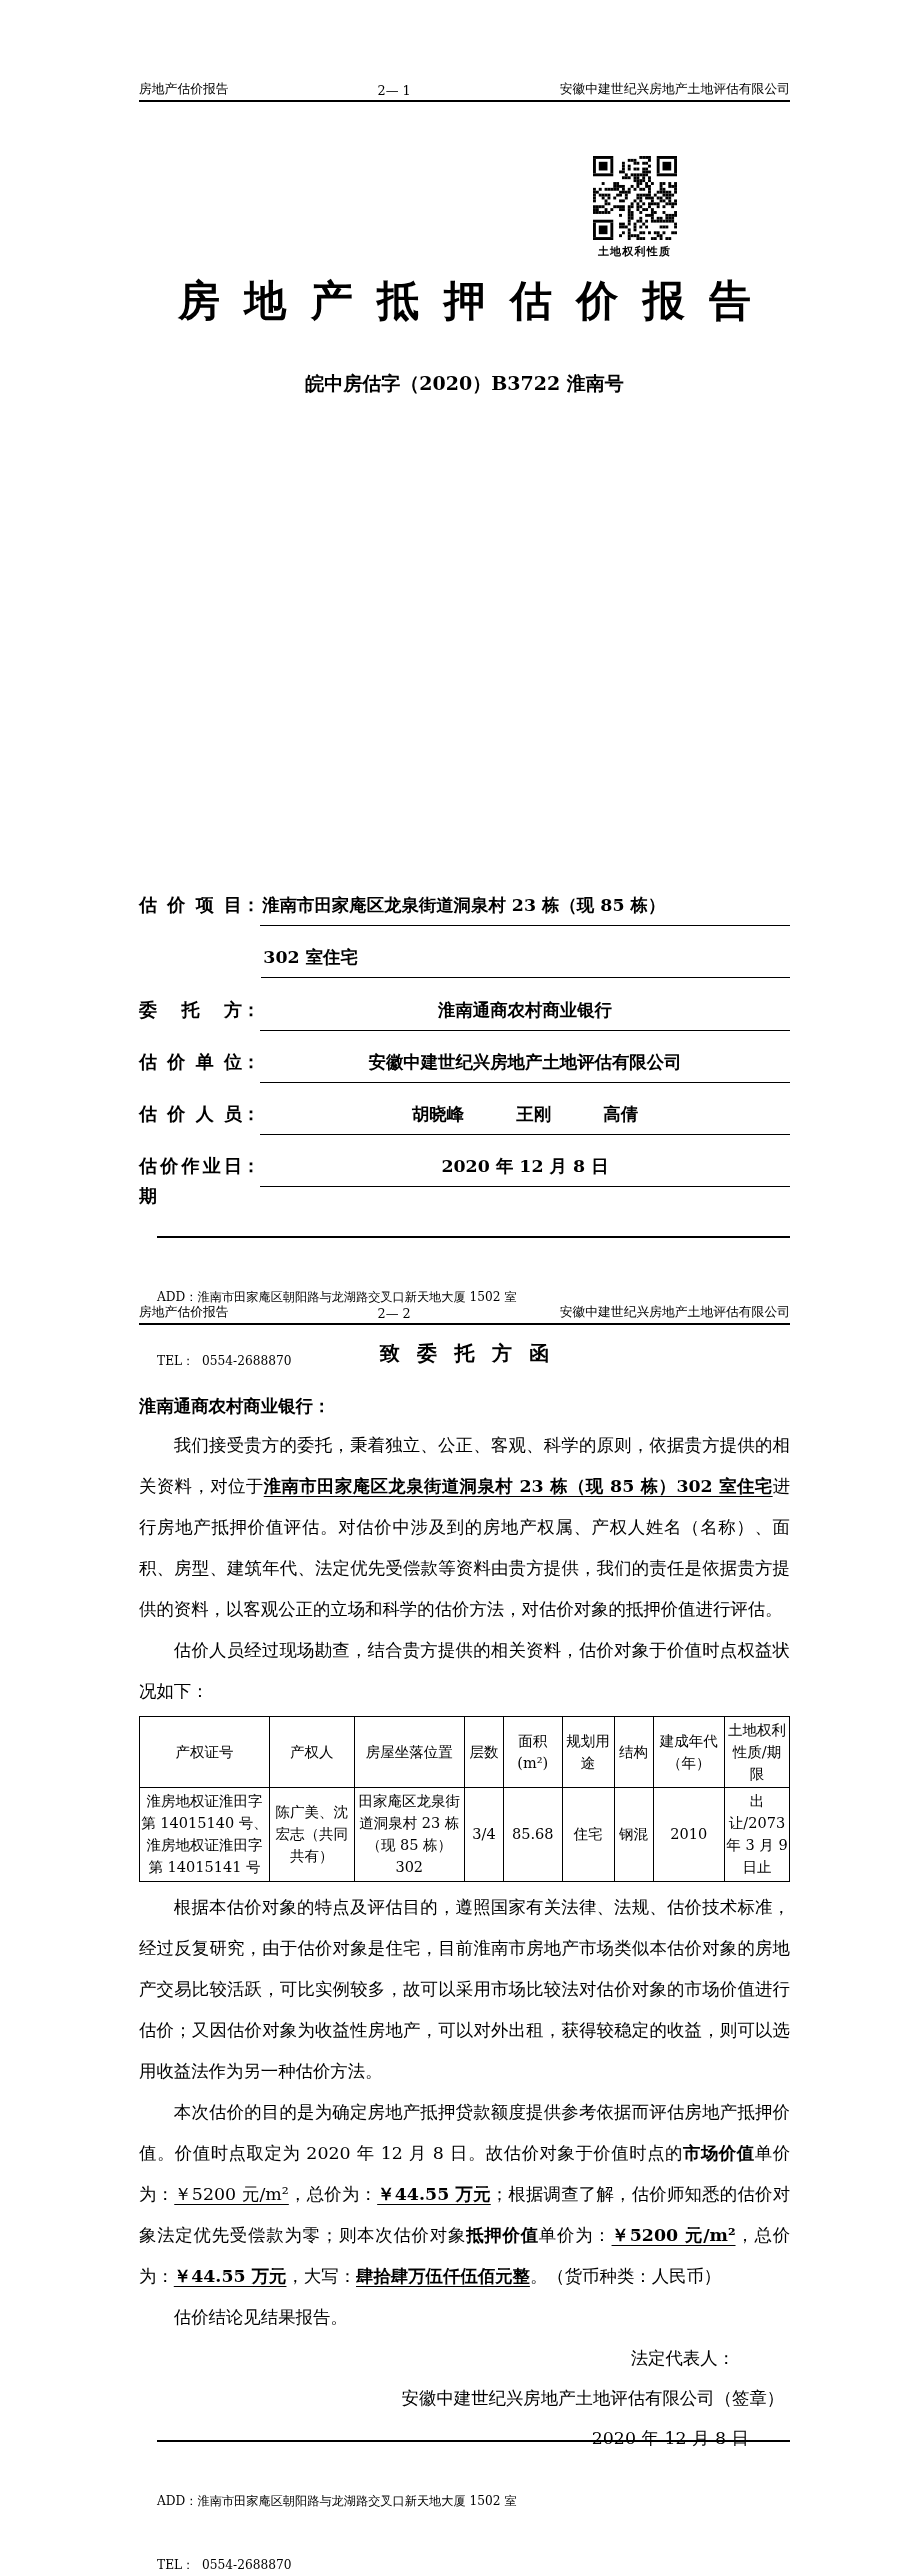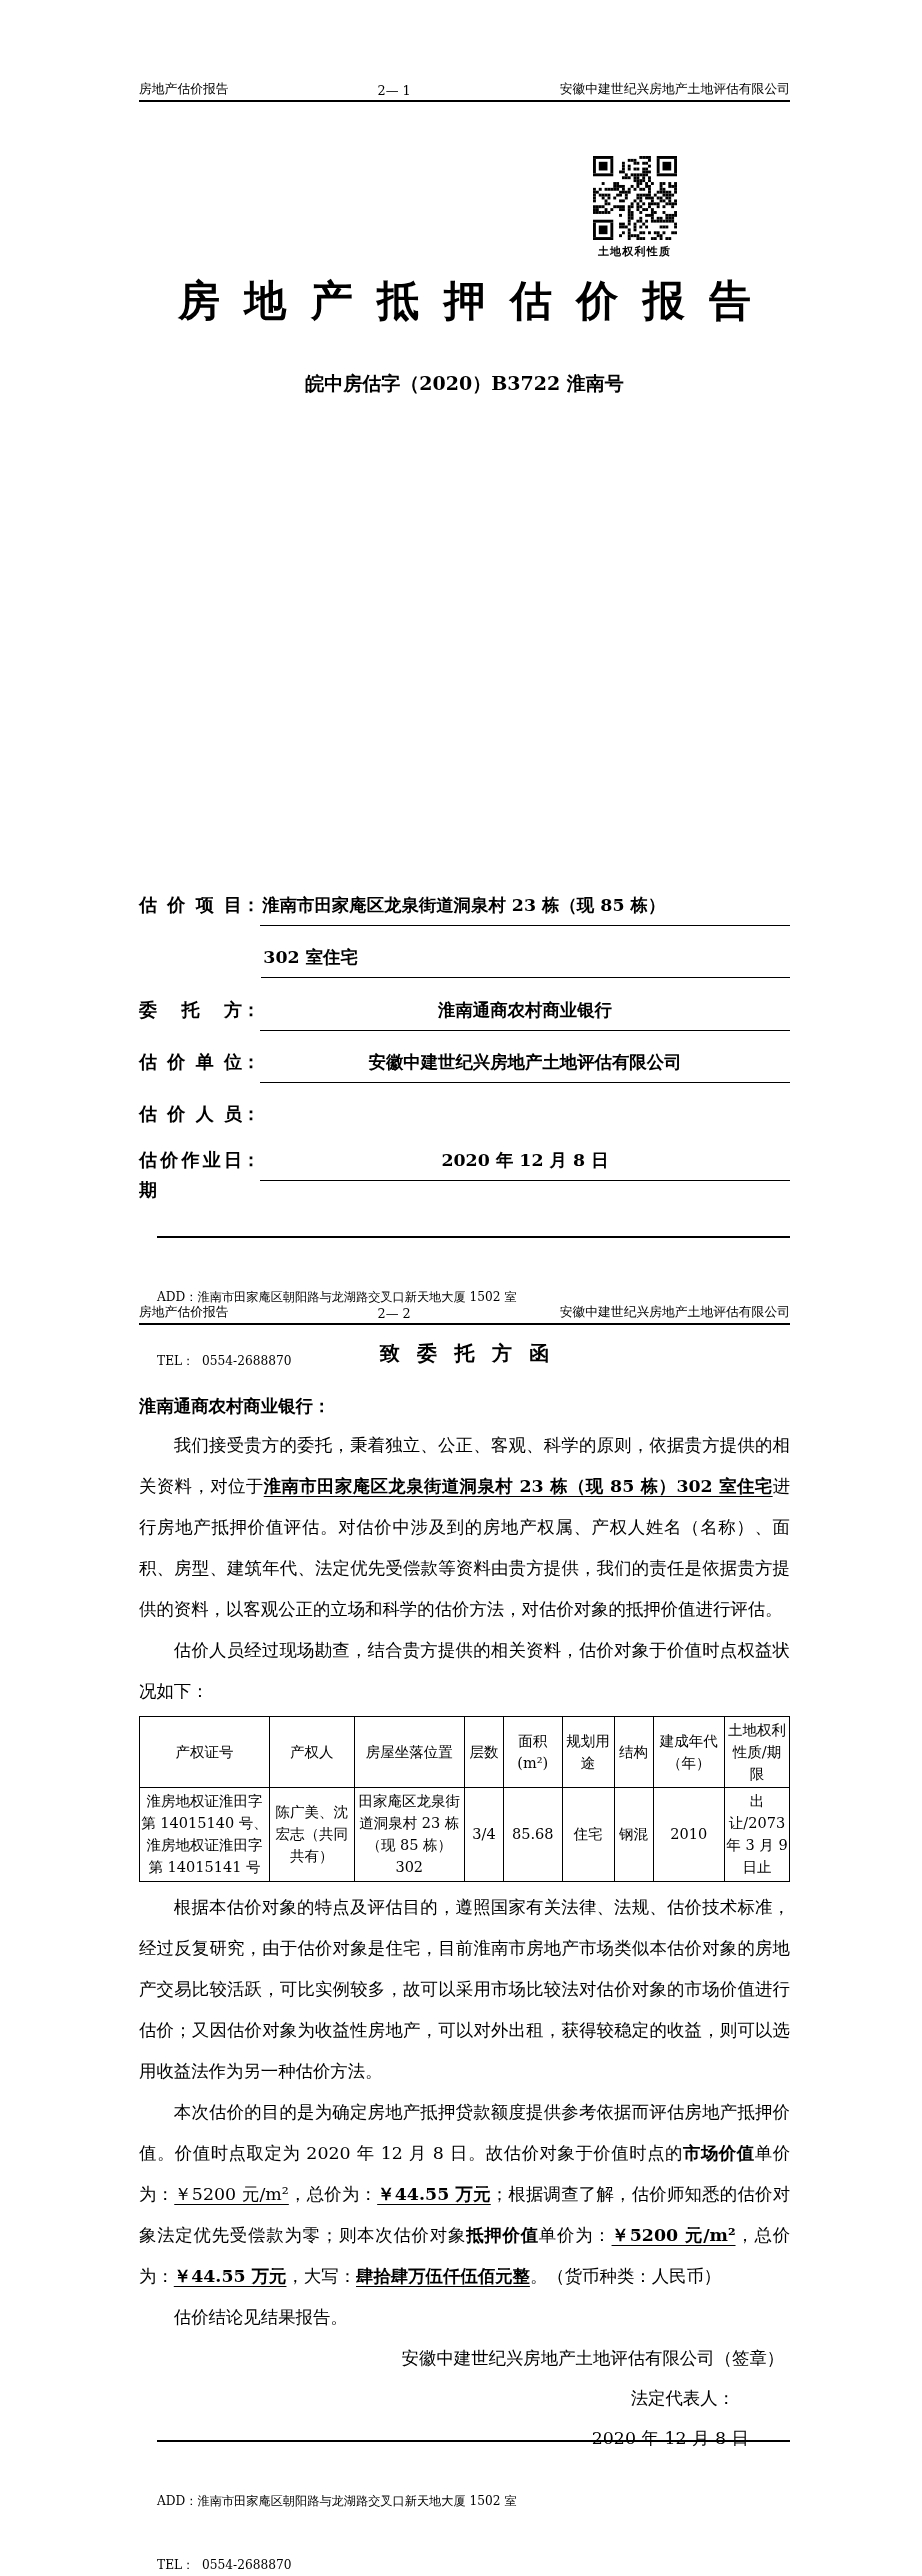--- a/index.html
+++ b/index.html
@@ -379,20 +379,21 @@
         <span class="field-value">淮南通商农村商业银行</span>
       </div>
       <div class="field-row">
         <span class="field-label">估价单位</span>
           <span class="field-colon">：</span>
         <span class="field-value">安徽中建世纪兴房地产土地评估有限公司</span>
       </div>
       <div class="field-row">
         <span class="field-label">估价人员</span>
           <span class="field-colon">：</span>
+        <span class="field-value">胡晓峰　　　王刚　　　高倩</span>
       </div>
       <div class="field-row">
         <span class="field-label">估价作业日期</span>
           <span class="field-colon">：</span>
         <span class="field-value">2020 年 12 月 8 日</span>
       </div>
     </div>
   </div>
 
   <div class="page-footer">
@@ -452,22 +453,22 @@
           <td>2010</td>
           <td>出让/2073 年 3 月 9 日止</td>
         </tr>
       </tbody>
     </table>
 
     <p class="body-par"><span>根据本估价对象的特点及评估目的，遵照国家有关法律、法规、估价技术标准，经过反复研究，由于估价对象是住宅，目前淮南市房地产市场类似本估价对象的房地产交易比较活跃，可比实例较多，故可以采用市场比较法对估价对象的市场价值进行估价；又因估价对象为收益性房地产，可以对外出租，获得较稳定的收益，则可以选用收益法作为另一种估价方法。</span></p>
     <p class="body-par"><span>本次估价的目的是为确定房地产抵押贷款额度提供参考依据而评估房地产抵押价值。价值时点取定为 2020 年 12 月 8 日。故估价对象于价值时点的</span><span class="b">市场价值</span><span>单价为：</span><span class="u">￥5200 元/m²</span><span>，总价为：</span><span class="b u">￥44.55 万元</span><span>；根据调查了解，估价师知悉的估价对象法定优先受偿款为零；则本次估价对象</span><span class="b">抵押价值</span><span>单价为：</span><span class="b u">￥5200 元/m²</span><span>，总价为：</span><span class="b u">￥44.55 万元</span><span>，大写：</span><span class="b u">肆拾肆万伍仟伍佰元整</span><span>。（货币种类：人民币）</span></p>
     <p class="body-par no-just"><span>估价结论见结果报告。</span></p>
 
+    <div class="sig-line sig-legal">法定代表人：</div>
     <div class="sig-line sig-company">安徽中建世纪兴房地产土地评估有限公司（签章）</div>
-    <div class="sig-line sig-legal">法定代表人：</div>
     <div class="sig-line sig-date">2020 年 12 月 8 日</div>
   </div>
 
   <div class="page-footer">
     <div>ADD：淮南市田家庵区朝阳路与龙湖路交叉口新天地大厦 1502 室</div>
     <div>TEL：  0554-2688870</div>
   </div>
 </div>
 
 

